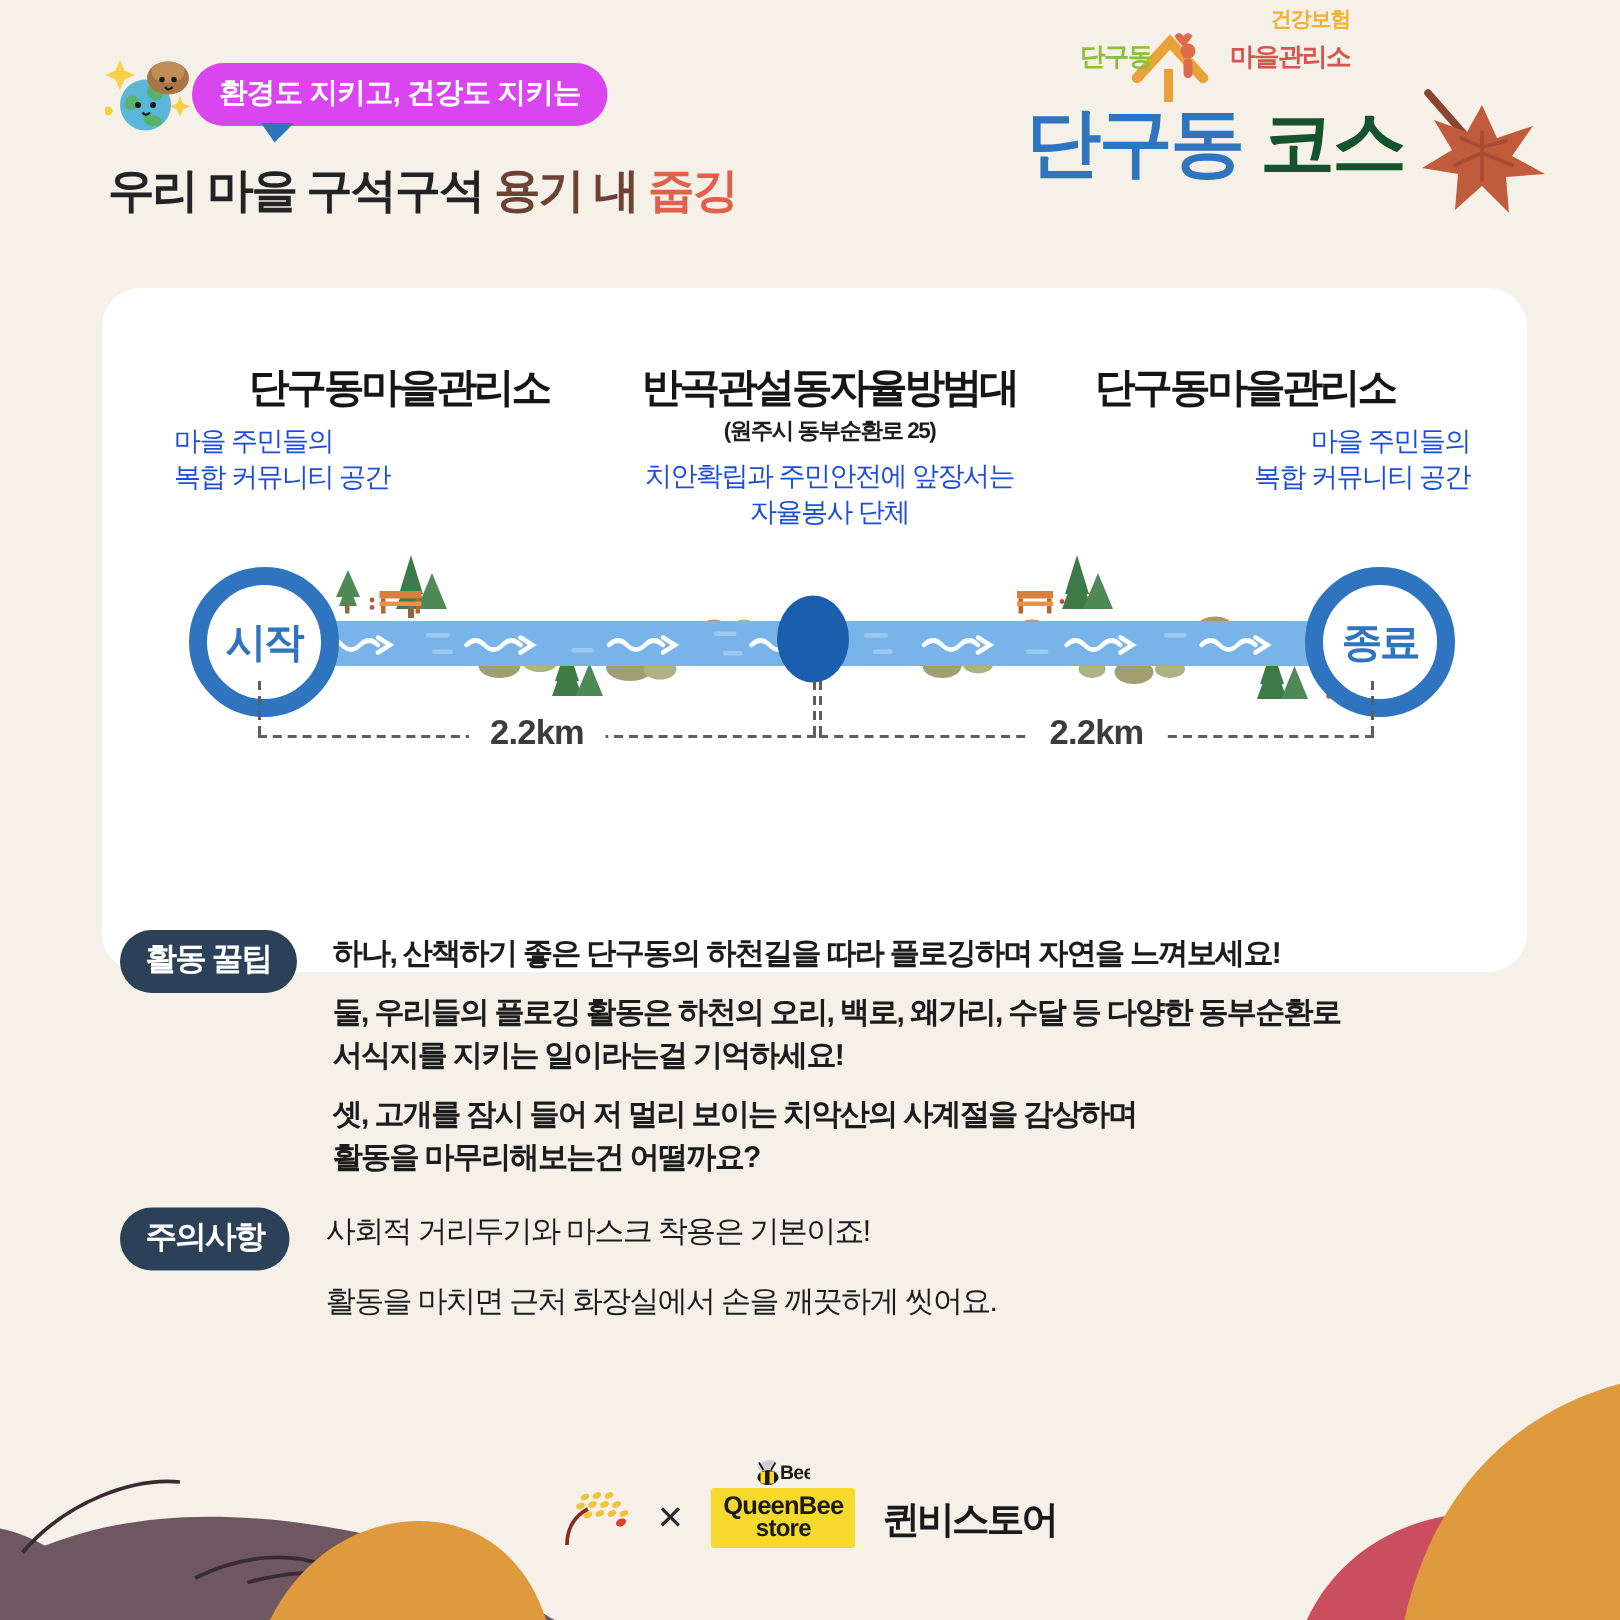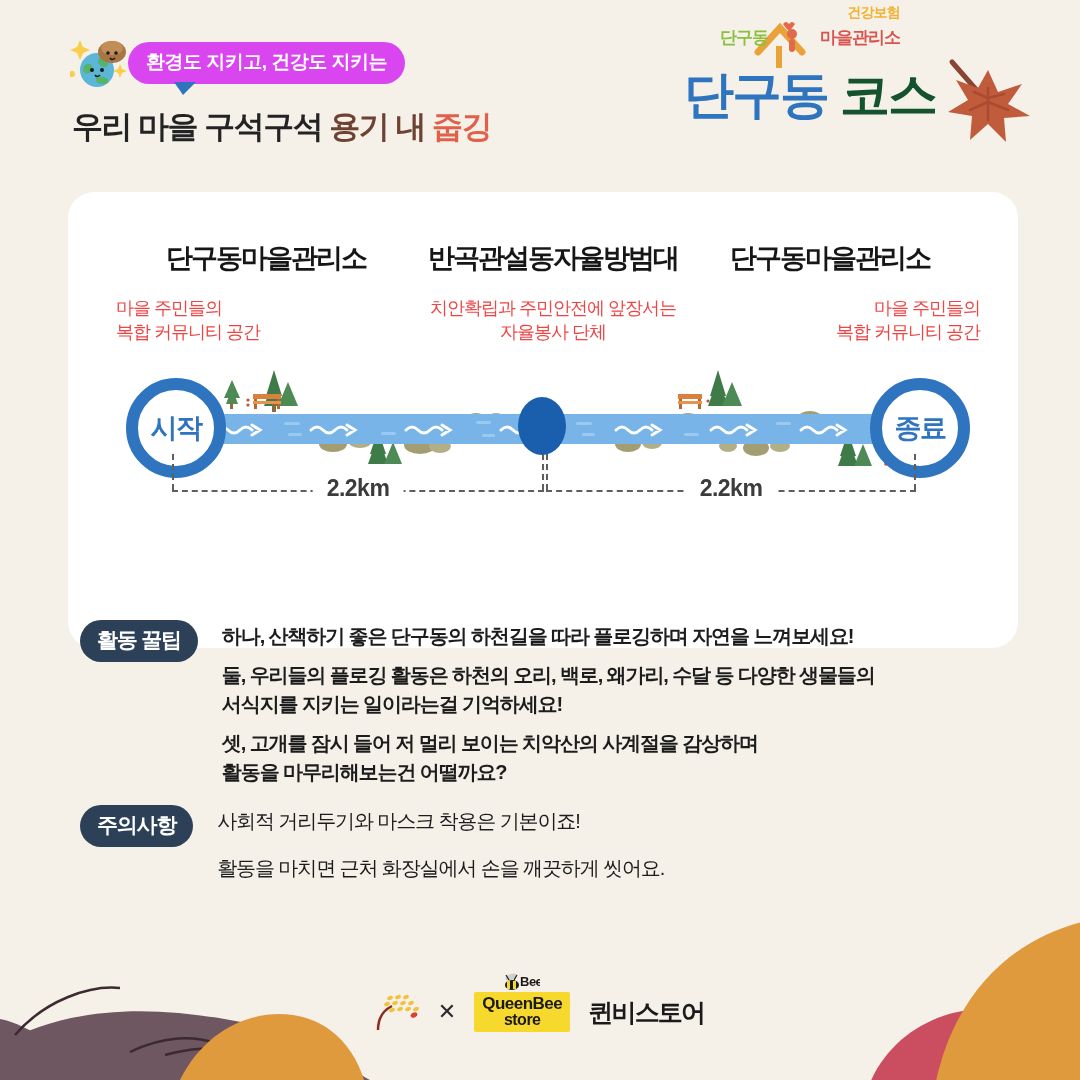--- a/index.html
+++ b/index.html
@@ -69,22 +69,22 @@
   .poi { position:absolute; text-align:center; }
   .poi .poi-title {
     font-size:27px; font-weight:bold; color:#161616;
     letter-spacing:-2px; white-space:nowrap; line-height:1.1;
   }
   .poi .poi-sub2 {
     font-size:15px; font-weight:bold; color:#1d1d1d;
     letter-spacing:-1px; margin-top:4px;
   }
   .poi .poi-desc {
-    font-size:18px; color:#ef4444; letter-spacing:-1px;
-    line-height:1.35; margin-top:22px; white-space:pre-line;
+    font-size:18px; color:#1d4ed8; letter-spacing:-1px;
+    line-height:1.35; margin-top:8px; white-space:pre-line;
   }
   #poi-0 { left:48px;  top:52px;  width:300px; }
   #poi-0 .poi-desc { text-align:left; }
   #poi-1 { left:325px; top:52px;  width:320px; }
   #poi-2 { right:38px; top:52px;  width:300px; }
   #poi-2 .poi-desc { text-align:right; }
 
   
   .river {
     position:absolute; left:108px; top:222px; width:740px; height:30px;
@@ -235,20 +235,21 @@
 <section class="card">
 
   <div class="poi" id="poi-0">
     <div class="poi-title">단구동마을관리소</div>
     <div class="poi-desc">마을 주민들의
 복합 커뮤니티 공간</div>
   </div>
 
   <div class="poi" id="poi-1">
     <div class="poi-title">반곡관설동자율방범대</div>
+    <div class="poi-sub2">(원주시 동부순환로 25)</div>
     <div class="poi-desc">치안확립과 주민안전에 앞장서는
 자율봉사 단체</div>
   </div>
 
   <div class="poi" id="poi-2">
     <div class="poi-title">단구동마을관리소</div>
     <div class="poi-desc">마을 주민들의
 복합 커뮤니티 공간</div>
   </div>
 
@@ -339,21 +340,21 @@
     <div class="vline" style="right:0;"></div>
     <div class="hline"></div>
     <div class="lab">2.2km</div>
   </div>
 </section>
 
 <section class="section" id="section-tips">
   <div class="badge">활동 꿀팁</div>
   <div class="lines">
     <div class="line">하나, 산책하기 좋은 단구동의 하천길을 따라 플로깅하며 자연을 느껴보세요!</div>
-    <div class="line">둘, 우리들의 플로깅 활동은 하천의 오리, 백로, 왜가리, 수달 등 다양한 생물들의
+    <div class="line">둘, 우리들의 플로깅 활동은 하천의 오리, 백로, 왜가리, 수달 등 다양한 동부순환로
       서식지를 지키는 일이라는걸 기억하세요!</div>
     <div class="line">셋, 고개를 잠시 들어 저 멀리 보이는 치악산의 사계절을 감상하며
       활동을 마무리해보는건 어떨까요?</div>
   </div>
 </section>
 
 <section class="section" id="section-notes">
   <div class="badge">주의사항</div>
   <div class="lines">
     <div class="line">사회적 거리두기와 마스크 착용은 기본이죠!</div>

